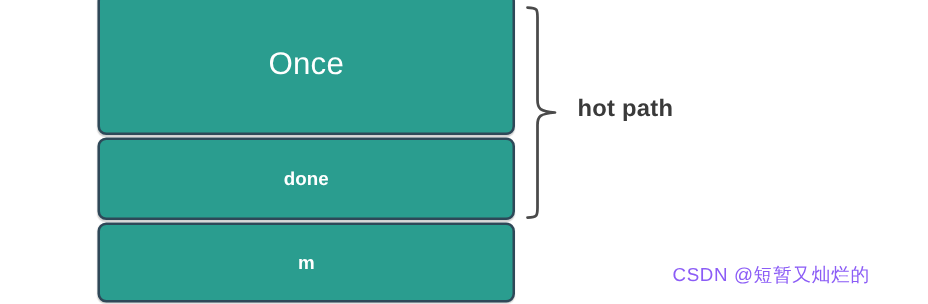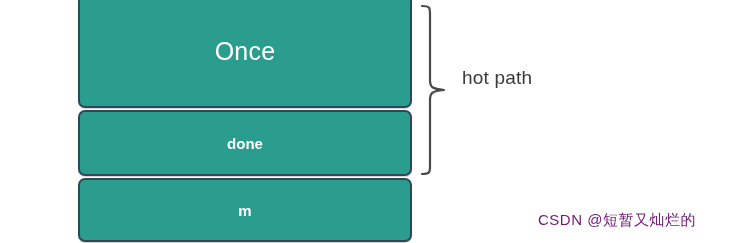--- a/index.html
+++ b/index.html
@@ -73,35 +73,35 @@
     left: 416px;
     top: 0px;
     width: 40px;
     height: 185px;
   }
 
   
   .annotation {
     position: absolute;
     left: 462px;
-    top: 67px;
+    top: 77px;
     font-size: 19px;
-    font-weight: normal;
+    font-weight: bold;
     color: #3a3a3a;
     white-space: nowrap;
     letter-spacing: 0.2px;
   }
 
   
   .watermark {
     position: absolute;
     left: 538px;
     top: 211px;
     font-size: 15px;
-    color: #701a75;
+    color: #8b5cf6;
     white-space: nowrap;
     letter-spacing: 0.5px;
   }
 </style>
 </head>
 <body>
 
 <div id="canvas">
 
   <div class="stack">

